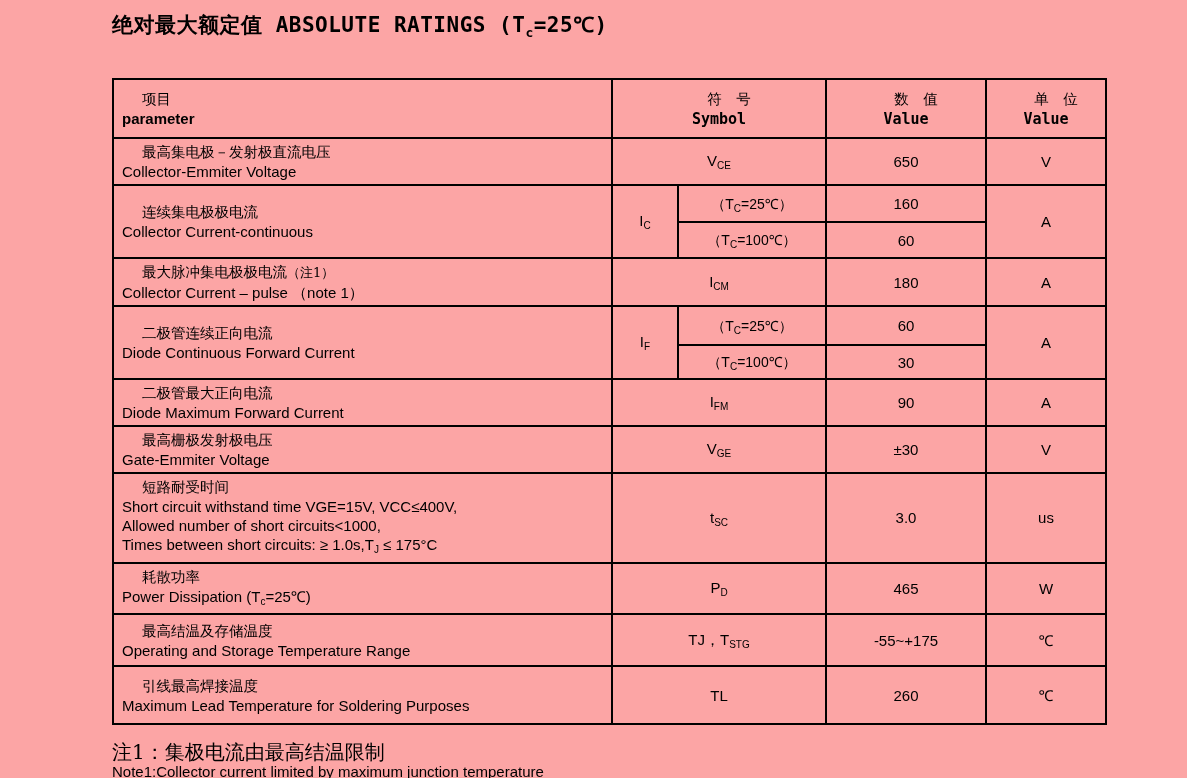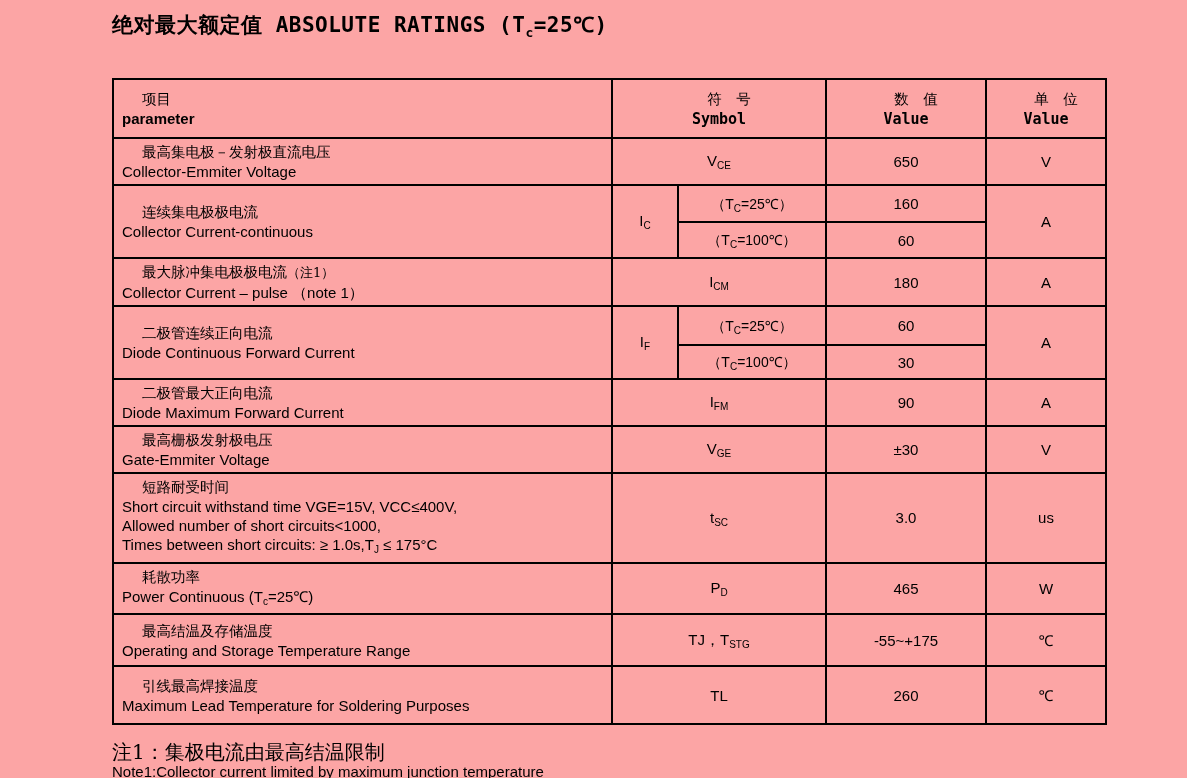--- a/index.html
+++ b/index.html
@@ -143,21 +143,21 @@
         <div class="en"><span>Times between short circuits: ≥ 1.0s,T</span><sub class="s">J</sub><span> ≤ 175°C</span></div>
       </td>
       <td class="c sym" colspan="2"><span>t</span><sub class="s">SC</sub></td>
       <td class="c val">3.0</td>
       <td class="c unit">us</td>
     </tr>
 
     <tr class="rh8">
       <td class="param">
         <div class="zh">耗散功率</div>
-        <div class="en"><span>Power Continuous (T</span><sub class="s">c</sub><span>=25℃)</span></div>
+        <div class="en"><span>Power Dissipation (T</span><sub class="s">c</sub><span>=25℃)</span></div>
       </td>
       <td class="c sym" colspan="2"><span>P</span><sub class="s">D</sub></td>
       <td class="c val">465</td>
       <td class="c unit">W</td>
     </tr>
 
     <tr class="rh9">
       <td class="param">
         <div class="zh">最高结温及存储温度</div>
         <div class="en">Operating and Storage Temperature Range</div>

